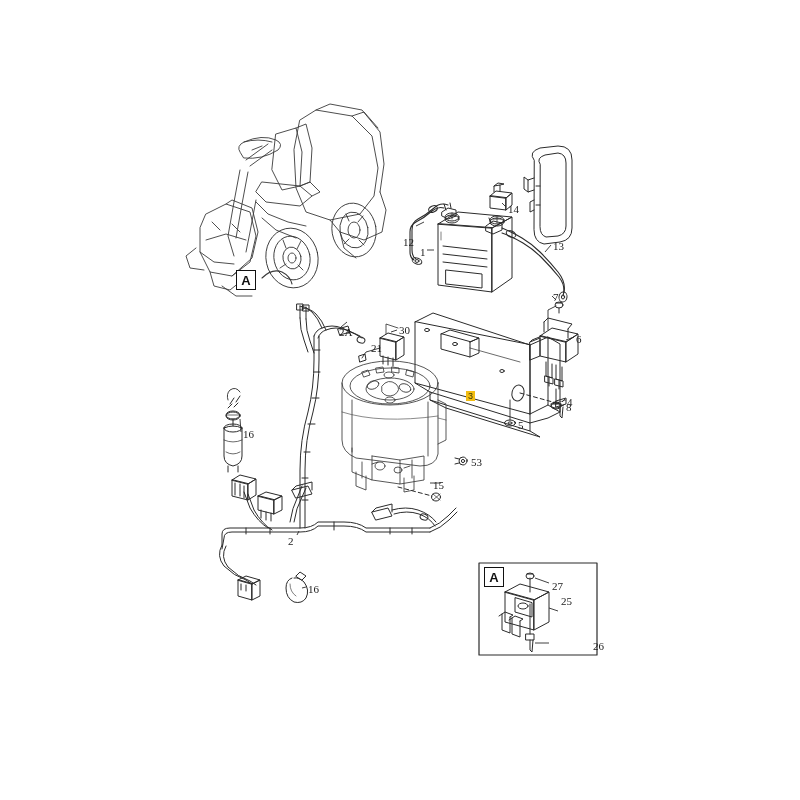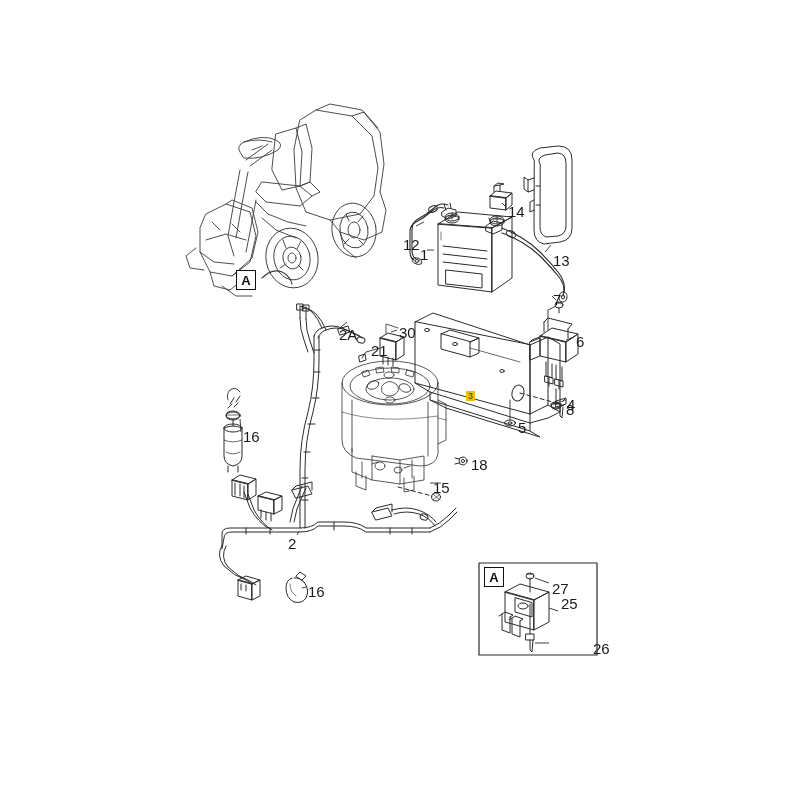--- a/index.html
+++ b/index.html
@@ -1,19 +1,19 @@
 <!DOCTYPE html>
 <html><head>
 <meta charset="utf-8">
 <style>
   html,body{margin:0;padding:0;background:#ffffff;}
   body{width:800px;height:800px;overflow:hidden;font-family:"Liberation Sans",sans-serif;}
   #sheet{position:relative;width:800px;height:800px;background:#ffffff;}
   svg{display:block;}
-  .lbl{position:absolute;font-family:Liberation Sans, sans-serif;font-size:15px;color:#1a1a1a;white-space:nowrap;letter-spacing:0px;}
+  .lbl{position:absolute;font-family:Liberation Serif, serif;font-size:11px;color:#1a1a1a;white-space:nowrap;letter-spacing:0px;}
   .abox{position:absolute;border:1.3px solid #111;background:#fff;display:flex;align-items:center;justify-content:center;
         font-family:"Liberation Sans",sans-serif;font-weight:bold;font-size:13px;color:#111;}
   .hl{position:absolute;background:#f2bd12;color:#3a3a0a;font-size:9px;padding:1px 2px 1px 2px;line-height:8px;}
 </style>
 </head>
 <body>
 
 <div id="sheet">
 
   <svg width="800" height="800" viewBox="0 0 800 800">
@@ -358,37 +358,37 @@
       </g>
 
     </g>
   </svg>
 
   <div class="abox" style="left:236px;top:270px;width:18px;height:18px;">A</div>
   <div class="abox" style="left:484px;top:567px;width:18px;height:18px;">A</div>
 
   <div class="lbl" style="left:420px;top:246px;">1</div>
   <div class="lbl" style="left:403px;top:236px;">12</div>
-  <div class="lbl" style="left:553px;top:240px;margin-top:12px;">13</div>
+  <div class="lbl" style="left:553px;top:240px;">13</div>
   <div class="lbl" style="left:508px;top:203px;">14</div>
   <div class="lbl" style="left:553px;top:291px;">7</div>
   <div class="lbl" style="left:576px;top:333px;">6</div>
   <div class="lbl" style="left:566px;top:401px;">8</div>
   <div class="lbl" style="left:567px;top:396px;">4</div>
   <div class="lbl" style="left:518px;top:419px;">5</div>
   <div class="hl" style="left:466px;top:391px;">3</div>
 
   <div class="lbl" style="left:339px;top:326px;">2A</div>
   <div class="lbl" style="left:399px;top:324px;">30</div>
   <div class="lbl" style="left:371px;top:342px;">21</div>
   <div class="lbl" style="left:243px;top:428px;">16</div>
   <div class="lbl" style="left:288px;top:535px;">2</div>
   <div class="lbl" style="left:308px;top:583px;">16</div>
   <div class="lbl" style="left:433px;top:479px;">15</div>
-  <div class="lbl" style="left:471px;top:456px;">18</div>
+  <div class="lbl" style="left:471px;top:456px;">53</div>
 
   <div class="lbl" style="left:552px;top:580px;">27</div>
   <div class="lbl" style="left:561px;top:595px;">25</div>
   <div class="lbl" style="left:551px;top:640px;margin-left:42px;">26</div>
 
   <svg width="800" height="800" viewBox="0 0 800 800" style="position:absolute;left:0;top:0;pointer-events:none;">
     <g stroke="#2b2b2b" stroke-width="0.9" fill="none">
       <path d="M441 483 L430 483"></path>
       <path d="M468 460 L467 460"></path>
       <path d="M306 587 L302 588"></path>

